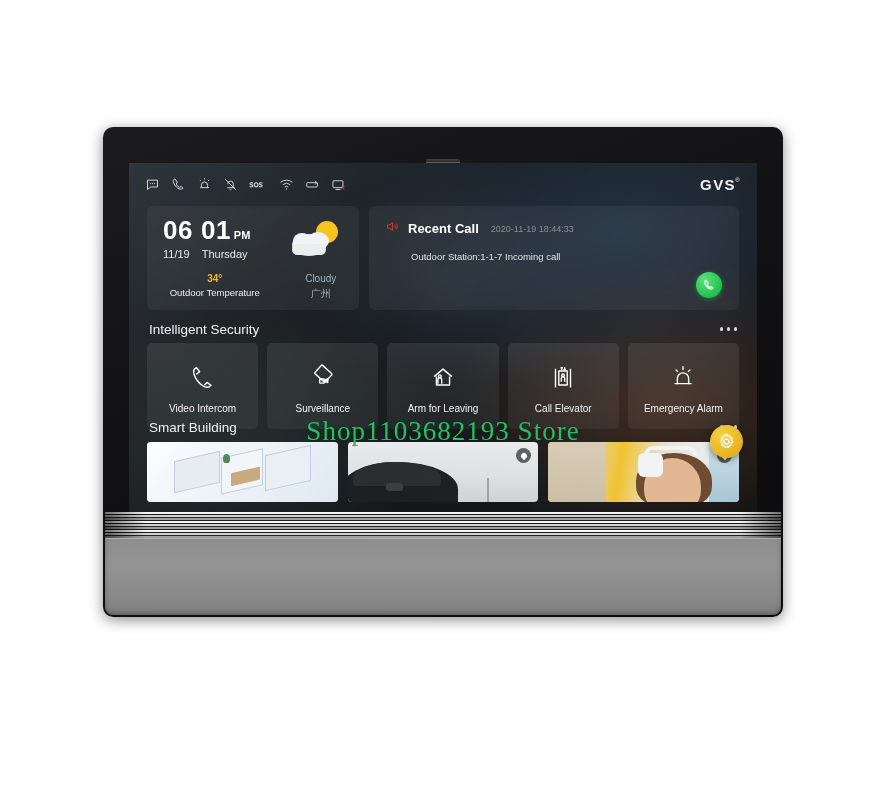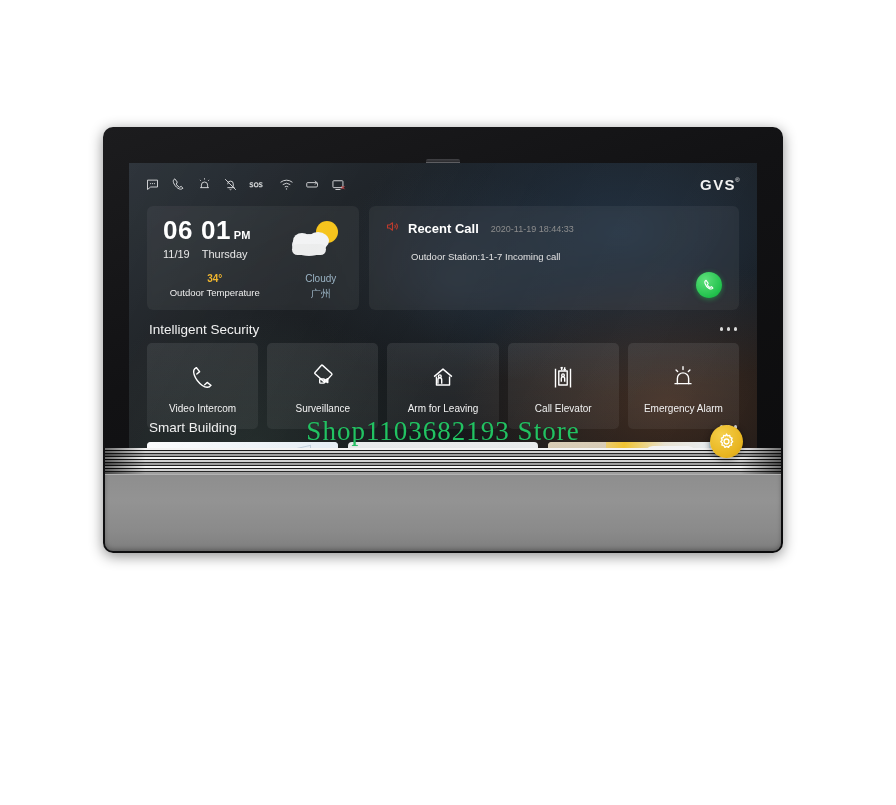--- a/index.html
+++ b/index.html
@@ -7,21 +7,21 @@
     width:896px; height:805px;
     background:#ffffff;
     font-family:"Liberation Sans", sans-serif;
     overflow:hidden;
   }
   #stage{ position:relative; width:896px; height:805px; background:#fff; }
 
   
   .device{
     position:absolute; left:103px; top:127px;
-    width:680px; height:426px;
+    width:680px; height:490px;
     background:linear-gradient(160deg,#1c1c1e 0%,#121214 40%,#0b0b0c 100%);
     border-radius:10px;
     box-shadow:0 3px 14px rgba(0,0,0,.45);
   }
   .top-speaker{
     position:absolute; left:50%; top:32px; transform:translateX(-50%);
     width:34px; height:7px; border-radius:2px;
     background:linear-gradient(#4a4a4e,#2b2b2e 45%,#6a6a6e 50%,#2b2b2e 55%,#4a4a4e);
     opacity:.85;
   }

